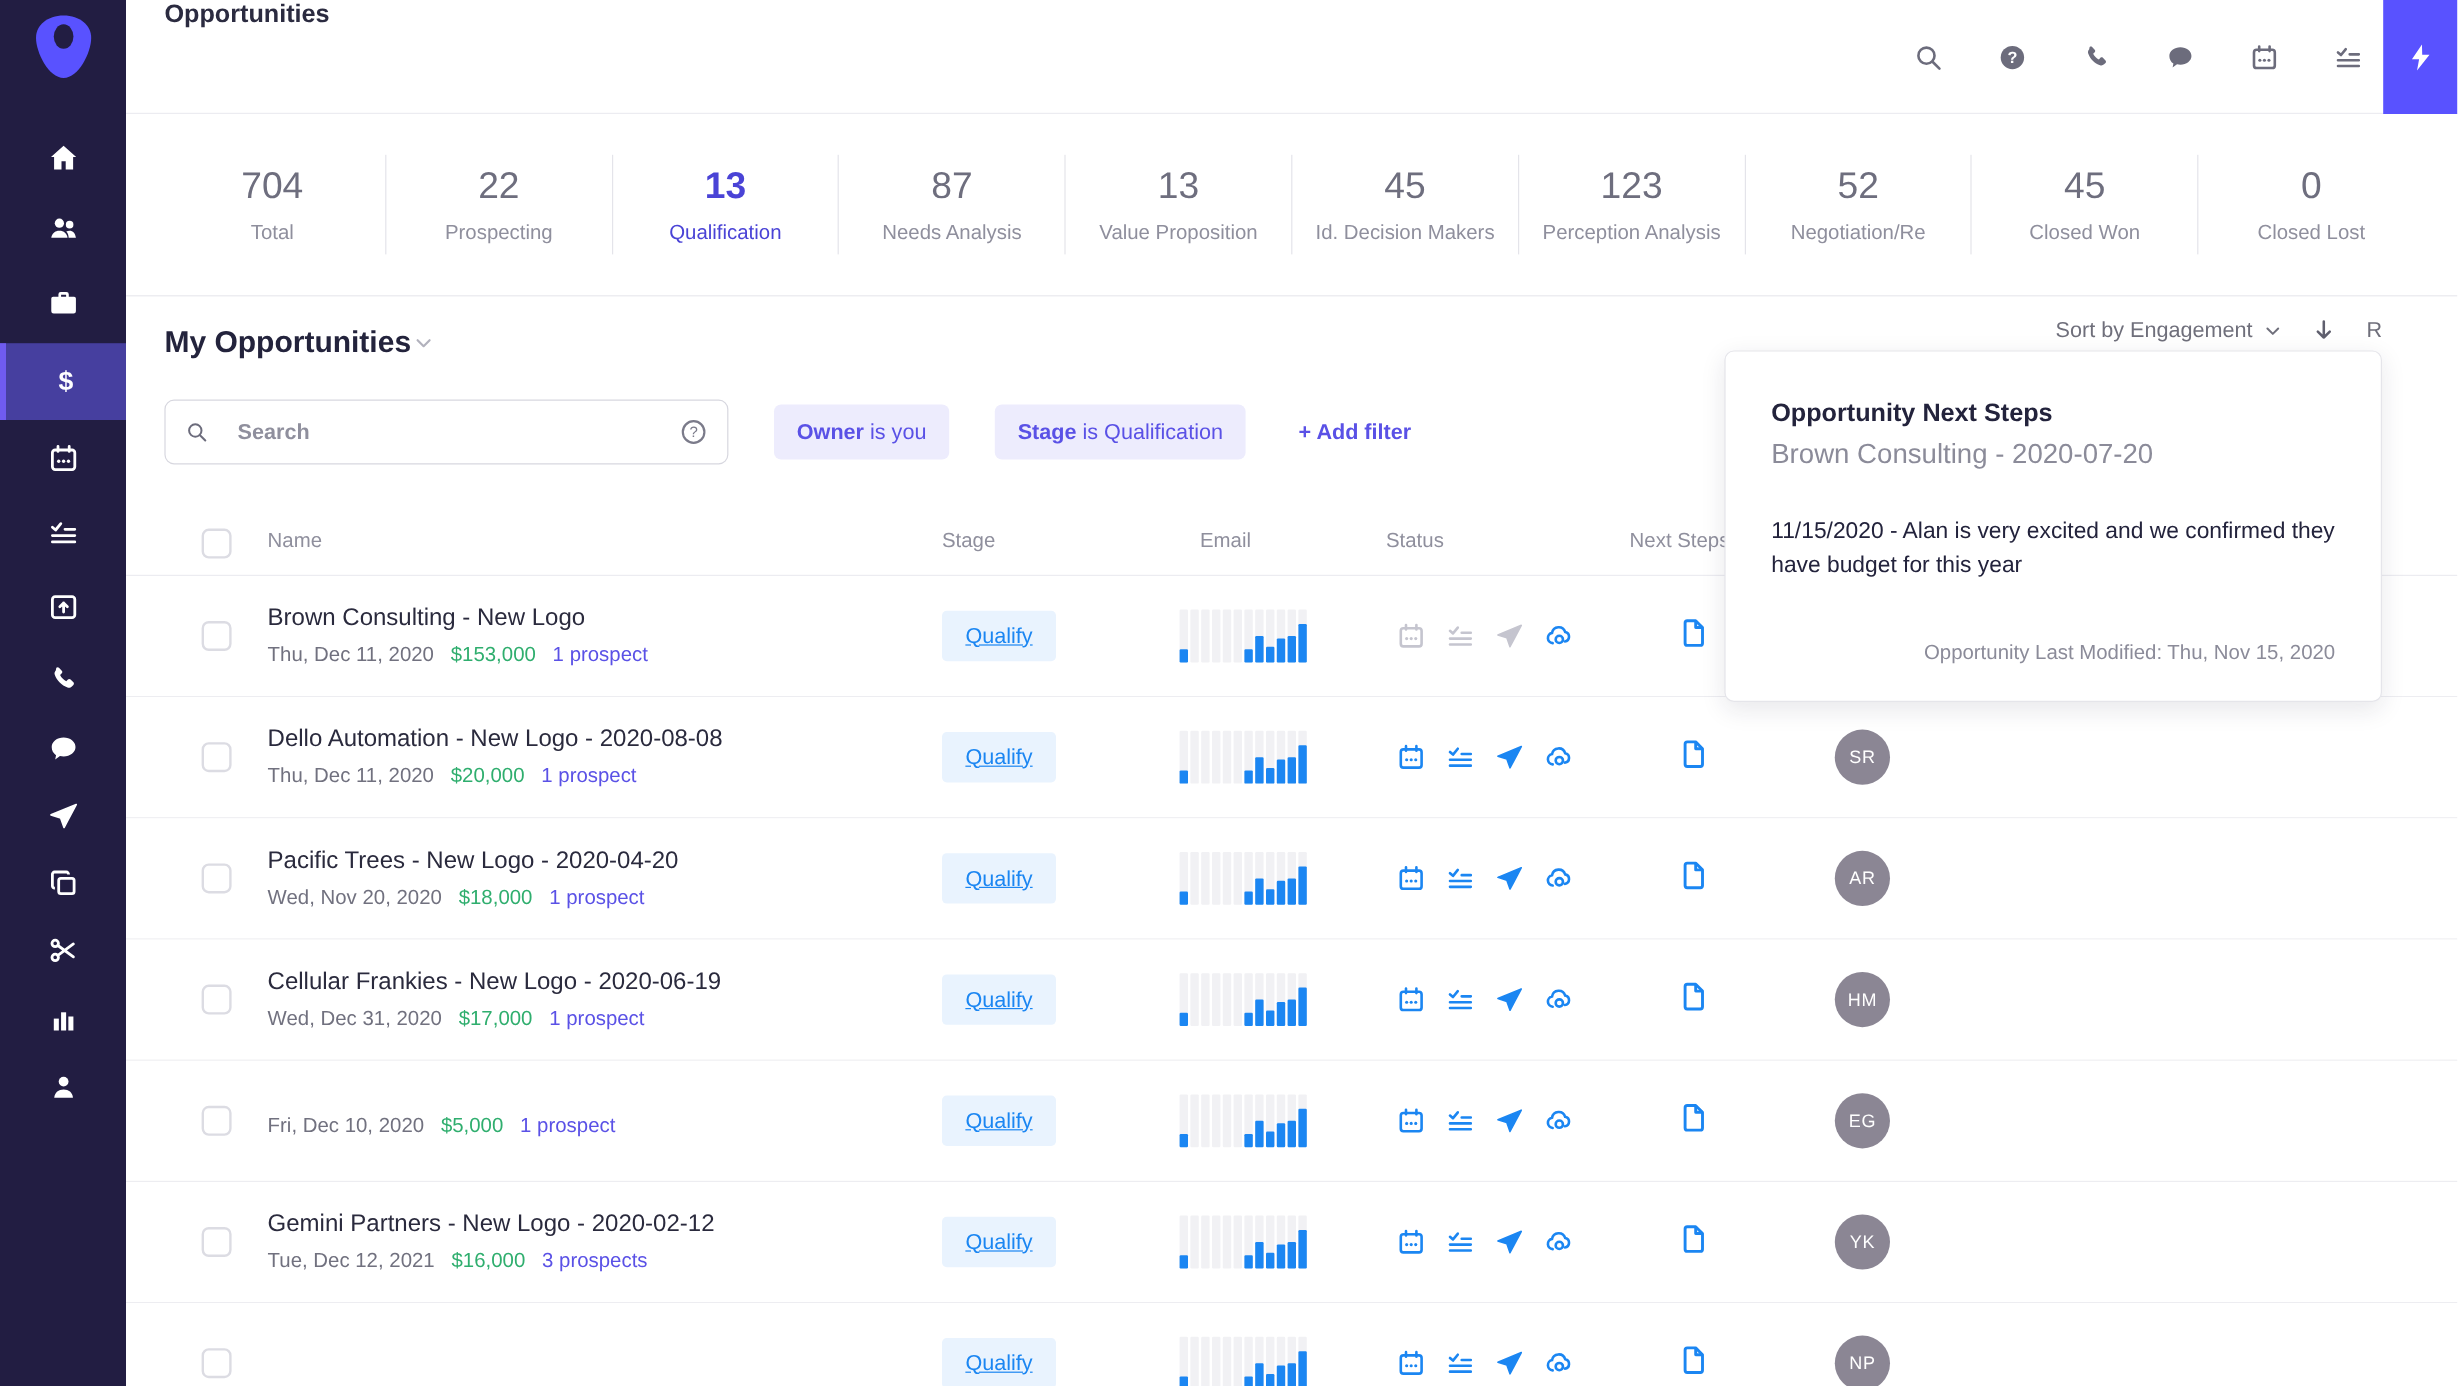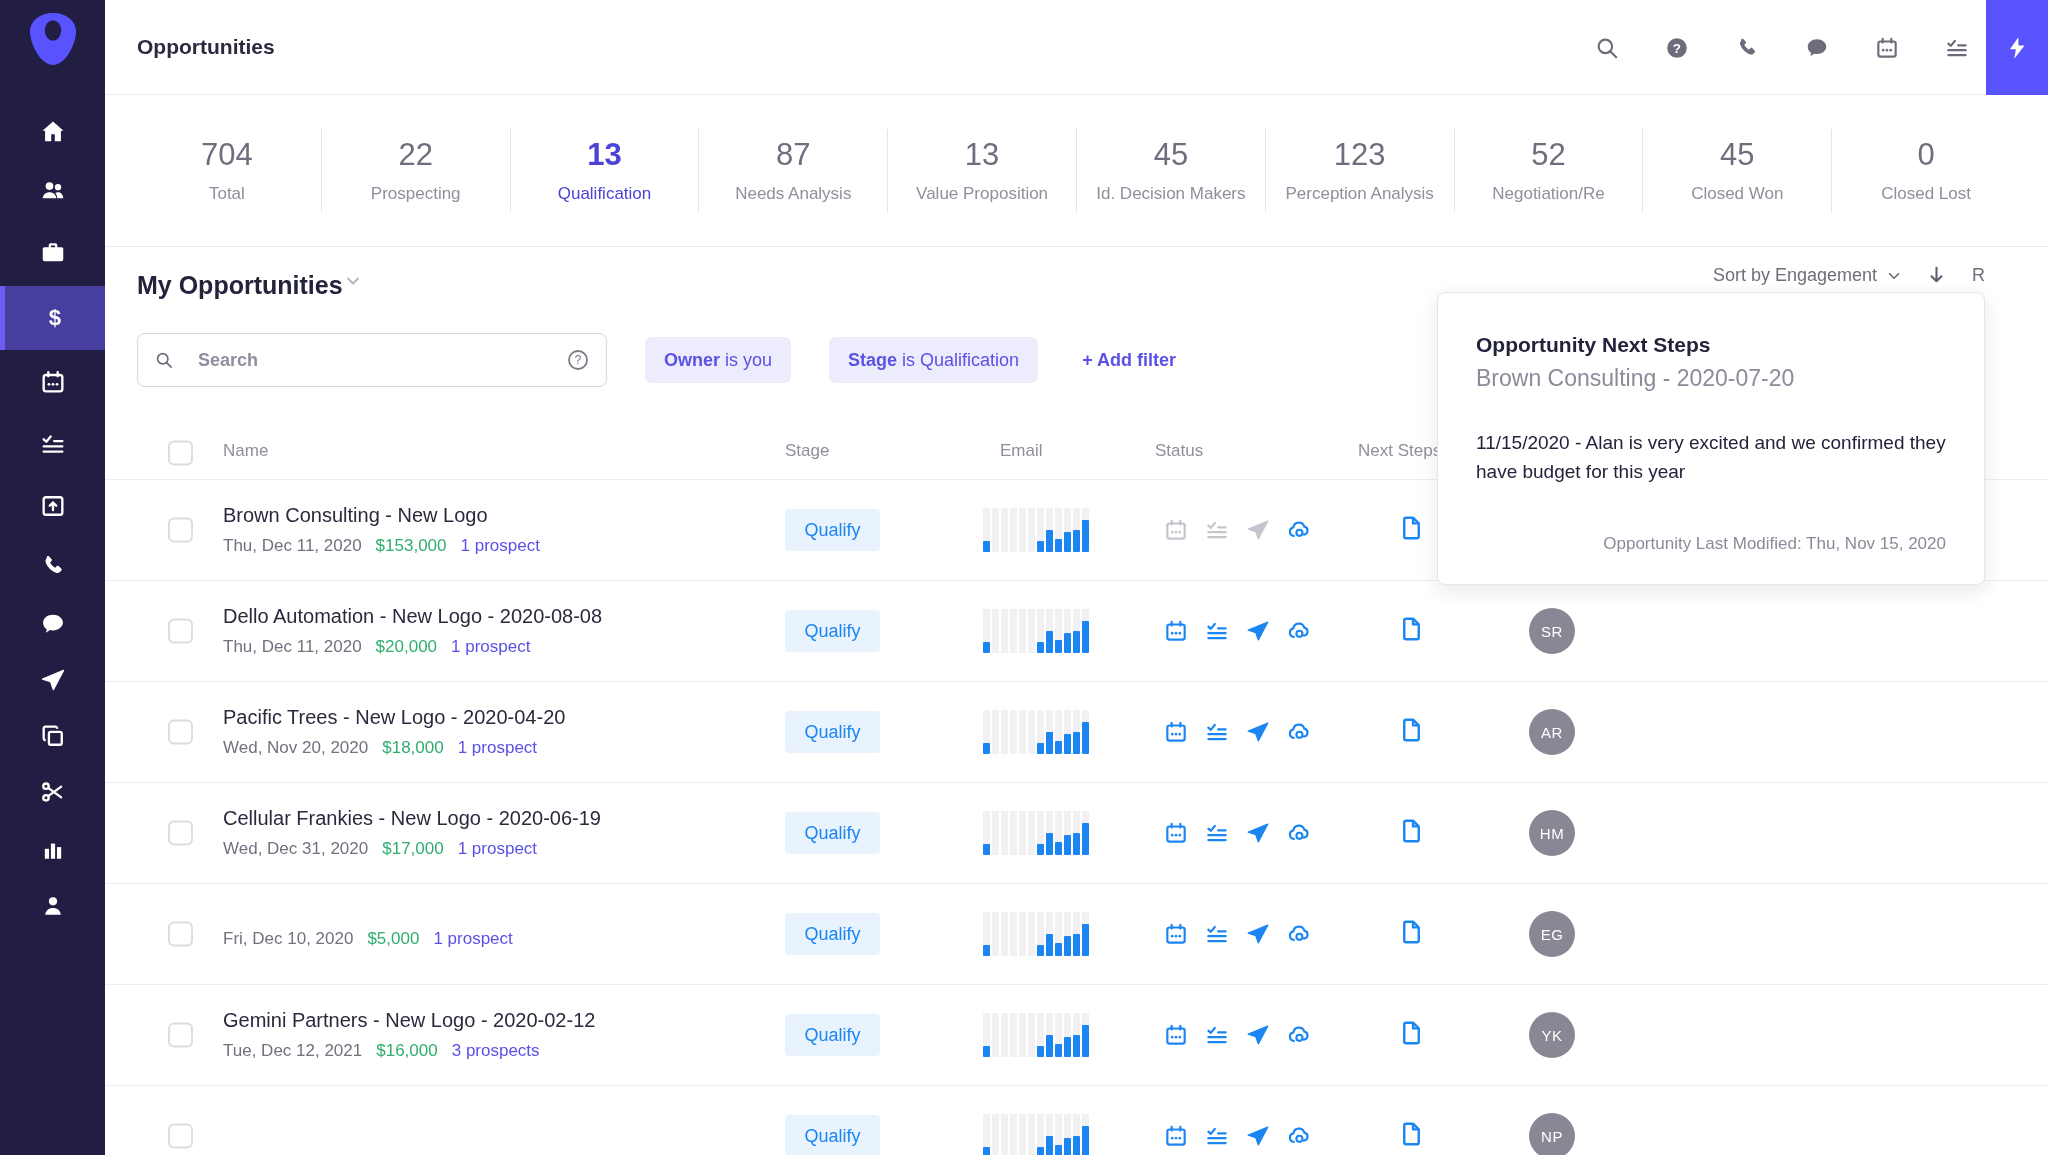--- a/index.html
+++ b/index.html
@@ -10,39 +10,39 @@
   
   .sidebar { position:relative; width:105px; height:100%; background:#221d42; flex:0 0 105px; z-index:5; }
   .logo { position:absolute; top:10px; left:0; width:105px; display:flex; justify-content:center; }
   .side-item { position:absolute; left:0; width:105px; height:64px; display:flex; align-items:center; justify-content:center; color:#fff; cursor:pointer; }
   .side-item svg { width:28px; height:28px; }
   .side-item.active { background:#463f9f; border-left:5px solid #6f5bf0; }
 
   
   .main { position:relative; flex:1; height:100%; overflow:hidden; background:#fff; }
 
-  .topbar { position:relative; height:95px; border-bottom:1px solid #ececf1; display:flex; align-items:center; }
+  .topbar { position:relative; height:95px; border-bottom:1px solid #ececf1; display:flex; }
   .page-title { margin-left:32px; font-size:21px; color:#2b2b40; }
   .top-icons { position:absolute; right:78px; top:0; height:95px; display:flex; align-items:center; gap:44px; color:#6c6c7c; }
   .top-icons svg { width:26px; height:26px; cursor:pointer; }
   .bolt-btn { position:absolute; right:0; top:0; width:62px; height:95px; background:#5952ff; border:none; display:flex; align-items:center; justify-content:center; cursor:pointer; }
   .bolt-btn svg { width:26px; height:26px; color:#fff; }
 
   
   .stats { height:152px; border-bottom:1px solid #e9e9ee; display:flex; align-items:center; padding:0 28px; }
   .stat { flex:1; text-align:center; padding:8px 6px; border-left:1px solid #e4e4ea; cursor:pointer; }
   .stat:first-child { border-left:none; }
   .stat .num { font-size:31px; color:#6e6e7e; }
   .stat .lbl { font-size:17px; color:#8f8f9d; margin-top:10px; line-height:1.25; }
   .stat.active .num { color:#4a43d6; font-weight:bold; }
   .stat.active .lbl { color:#4a43d6; }
 
   
   .content { position:relative; }
-  .list-title { position:absolute; top:24px; left:32px; display:flex; cursor:pointer; }
+  .list-title { position:absolute; top:24px; left:32px; display:flex; align-items:center; cursor:pointer; }
   .list-title h2 { font-size:25px; color:#23233c; }
   .list-title svg { width:20px; height:20px; color:#b2b2bd; }
   .sort-area { position:absolute; top:17px; left:1608px; display:flex; align-items:center; color:#6f6f7b; font-size:18px; white-space:nowrap; }
   .sort-area .chev { width:18px; height:18px; margin-left:8px; }
   .sort-area .adown { width:23px; height:23px; margin-left:22px; color:#5f5f6e; cursor:pointer; }
   .sort-area .partial { margin-left:24px; color:#6f6f7b; }
   .partial-showing { position:absolute; top:100px; left:1951px; font-size:19px; color:#3d3d4f; white-space:nowrap; }
 
   .filter-row { position:absolute; top:86px; left:32px; display:flex; align-items:center; }
   .search-box { width:470px; height:54px; border:1px solid #d7d7df; border-radius:8px; display:flex; align-items:center; padding:0 16px; background:#fff; }
@@ -60,21 +60,21 @@
   .rows { position:absolute; top:233px; left:0; width:100%; }
   .row { position:relative; height:101px; border-bottom:1px solid #ededf1; background:#fff; }
   .ck { position:absolute; left:63px; top:50%; transform:translateY(-50%); width:25px; height:25px; border:2px solid #dcdce3; border-radius:6px; background:#fff; cursor:pointer; }
   .thead .ck { top:26px; }
   .cname { position:absolute; left:118px; top:50%; transform:translateY(-50%); width:560px; }
   .cname .t { font-size:20px; color:#2a2a3d; cursor:pointer; }
   .cname .s { margin-top:9px; font-size:17px; display:flex; gap:14px; align-items:baseline; }
   .cname .d { color:#71717f; }
   .cname .m { color:#2fae6e; }
   .cname .p { color:#5a51e6; cursor:pointer; }
-  .badge { position:absolute; left:680px; top:50%; transform:translateY(-50%); width:95px; height:42px; background:#e9f3fe; color:#1b86f2; font-size:18px; border-radius:4px; display:flex; align-items:center; justify-content:center; cursor:pointer; }
+  .badge { position:absolute; left:680px; top:50%; transform:translateY(-50%); width:95px; height:42px; background:#e9f3fe; color:#1b86f2; font-size:18px; border-radius:4px; display:flex; align-items:center; justify-content:center; cursor:pointer;text-decoration:underline; }
   .mini-chart { position:absolute; left:878px; top:50%; transform:translateY(-50%); height:44px; display:flex; align-items:flex-end; gap:2px; }
   .mini-chart .bar { position:relative; width:7px; height:100%; background:#f1f1f4; border-radius:1px; }
   .mini-chart .fill { position:absolute; bottom:0; left:0; width:100%; background:#1b86f2; border-radius:1px; }
   .cstatus { position:absolute; left:1058px; top:50%; transform:translateY(-50%); display:flex; align-items:center; gap:15px; color:#1b86f2; }
   .cstatus svg { width:26px; height:26px; }
   .cstatus .mut { color:#c5c5cf; }
   .cdoc { position:absolute; left:1292px; top:50%; transform:translateY(-50%); color:#1b86f2; }
   .cdoc svg { width:29px; height:29px; cursor:pointer; }
   .avatar { position:absolute; left:1424px; top:50%; transform:translateY(-50%); width:46px; height:46px; border-radius:50%; background:#8b8694; color:#fff; font-size:15px; letter-spacing:.5px; display:flex; align-items:center; justify-content:center; cursor:pointer; }
 

